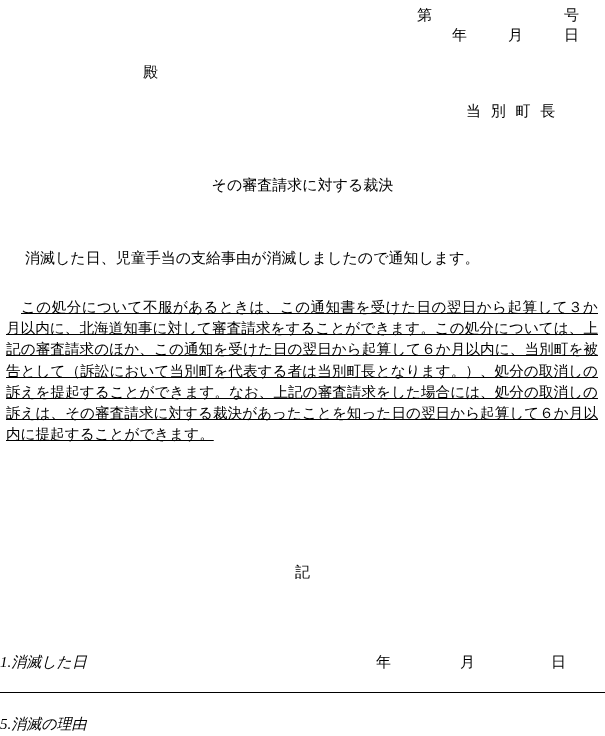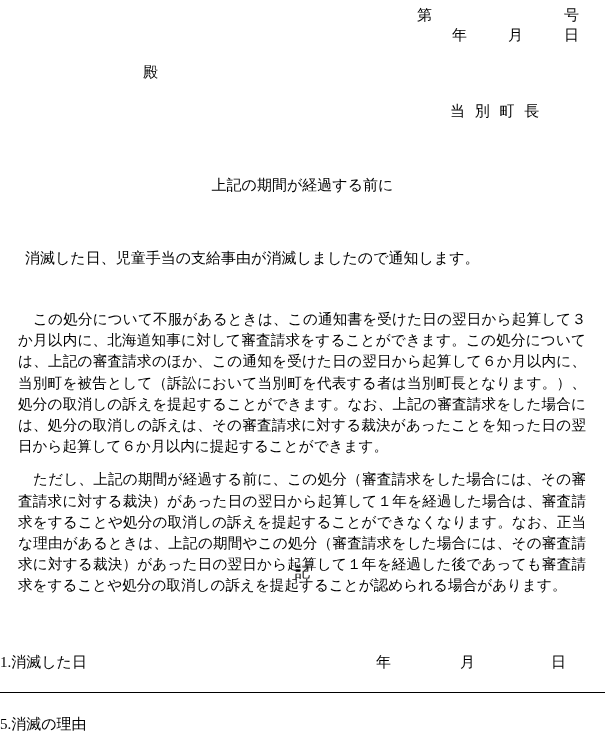--- a/index.html
+++ b/index.html
@@ -59,21 +59,21 @@
   .dono {
     position: absolute;
     top: 63px;
     left: 143px;
     font-size: 15px;
   }
 
   .issuer {
     position: absolute;
     top: 102px;
-    left: 450px;
+    left: 466px;
     font-size: 15px;
     letter-spacing: 3px;
   }
 
   .doc-title {
     position: absolute;
     top: 176px;
     left: 0;
     width: 605px;
     text-align: center;
@@ -94,22 +94,23 @@
     position: absolute;
     top: 297px;
     left: 6px;
     width: 592px;
     font-size: 14.6px;
     line-height: 21.2px;
     text-align: justify;
     text-justify: inter-ideograph;
   }
   .body-block p {
-    margin: 12px;
+    margin: 0;
     text-indent: 15px;
+    text-decoration: underline;
   }
 
   .ki {
     position: absolute;
     top: 563px;
     left: 0;
     width: 605px;
     text-align: center;
     font-size: 15px;
   }
@@ -117,20 +118,21 @@
   .entry {
     position: absolute;
     left: 0;
     width: 605px;
     font-size: 15px;
   }
   .entry .entry-label {
     position: absolute;
     left: 0;
     top: 0;
+    font-style: italic;
   }
   .entry .col-y { position: absolute; left: 376px; top: 0; }
   .entry .col-m { position: absolute; left: 460px; top: 0; }
   .entry .col-d { position: absolute; left: 551px; top: 0; }
 
   .entry-1 { top: 653px; }
   .entry-2 { top: 715px; }
 
   .hr-line {
     position: absolute;
@@ -154,27 +156,26 @@
   <div class="date-row">
     <span class="y">年</span>
     <span class="m">月</span>
     <span class="d">日</span>
   </div>
 
   <div class="dono">殿</div>
 
   <div class="issuer">当 別 町 長</div>
 
-  <div class="doc-title">上記の期間が経過する前に</div>
+  <div class="doc-title">その審査請求に対する裁決</div>
 
   <div class="lead">消滅した日、児童手当の支給事由が消滅しましたので通知します。</div>
 
   <div class="body-block">
     <p>この処分について不服があるときは、この通知書を受けた日の翌日から起算して３か月以内に、北海道知事に対して審査請求をすることができます。この処分については、上記の審査請求のほか、この通知を受けた日の翌日から起算して６か月以内に、当別町を被告として（訴訟において当別町を代表する者は当別町長となります。）、処分の取消しの訴えを提起することができます。なお、上記の審査請求をした場合には、処分の取消しの訴えは、その審査請求に対する裁決があったことを知った日の翌日から起算して６か月以内に提起することができます。</p>
-    <p>ただし、上記の期間が経過する前に、この処分（審査請求をした場合には、その審査請求に対する裁決）があった日の翌日から起算して１年を経過した場合は、審査請求をすることや処分の取消しの訴えを提起することができなくなります。なお、正当な理由があるときは、上記の期間やこの処分（審査請求をした場合には、その審査請求に対する裁決）があった日の翌日から起算して１年を経過した後であっても審査請求をすることや処分の取消しの訴えを提起することが認められる場合があります。</p>
   </div>
 
   <div class="ki">記</div>
 
   <div class="entry entry-1">
     <span class="entry-label">1.消滅した日</span>
     <span class="col-y">年</span>
     <span class="col-m">月</span>
     <span class="col-d">日</span>
   </div>

